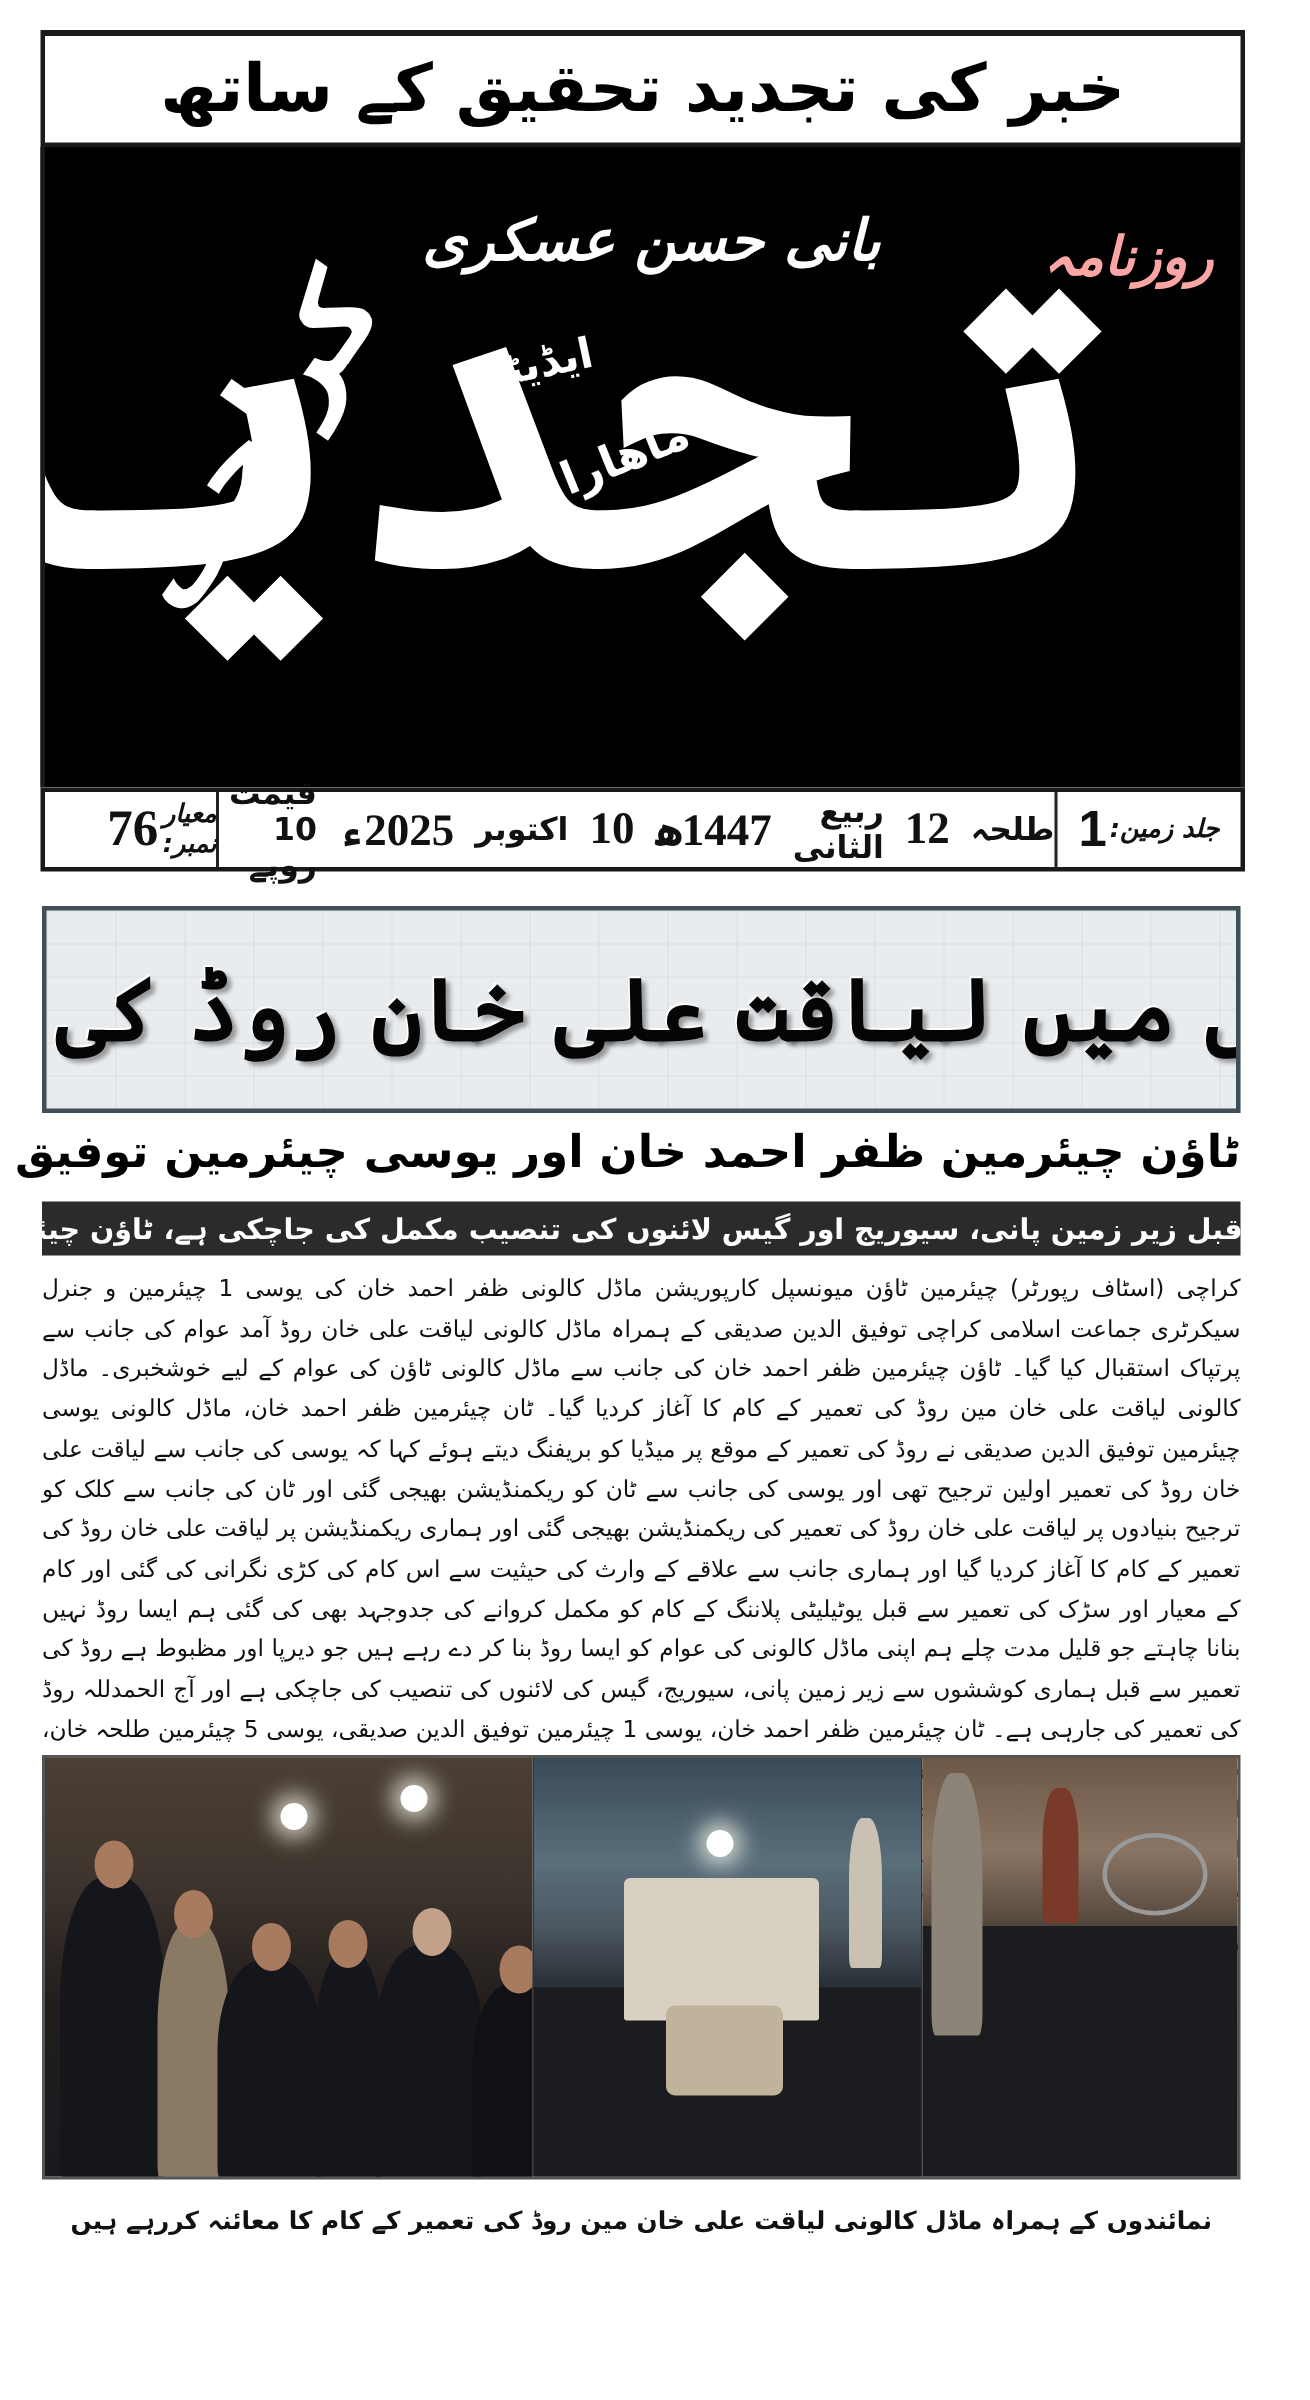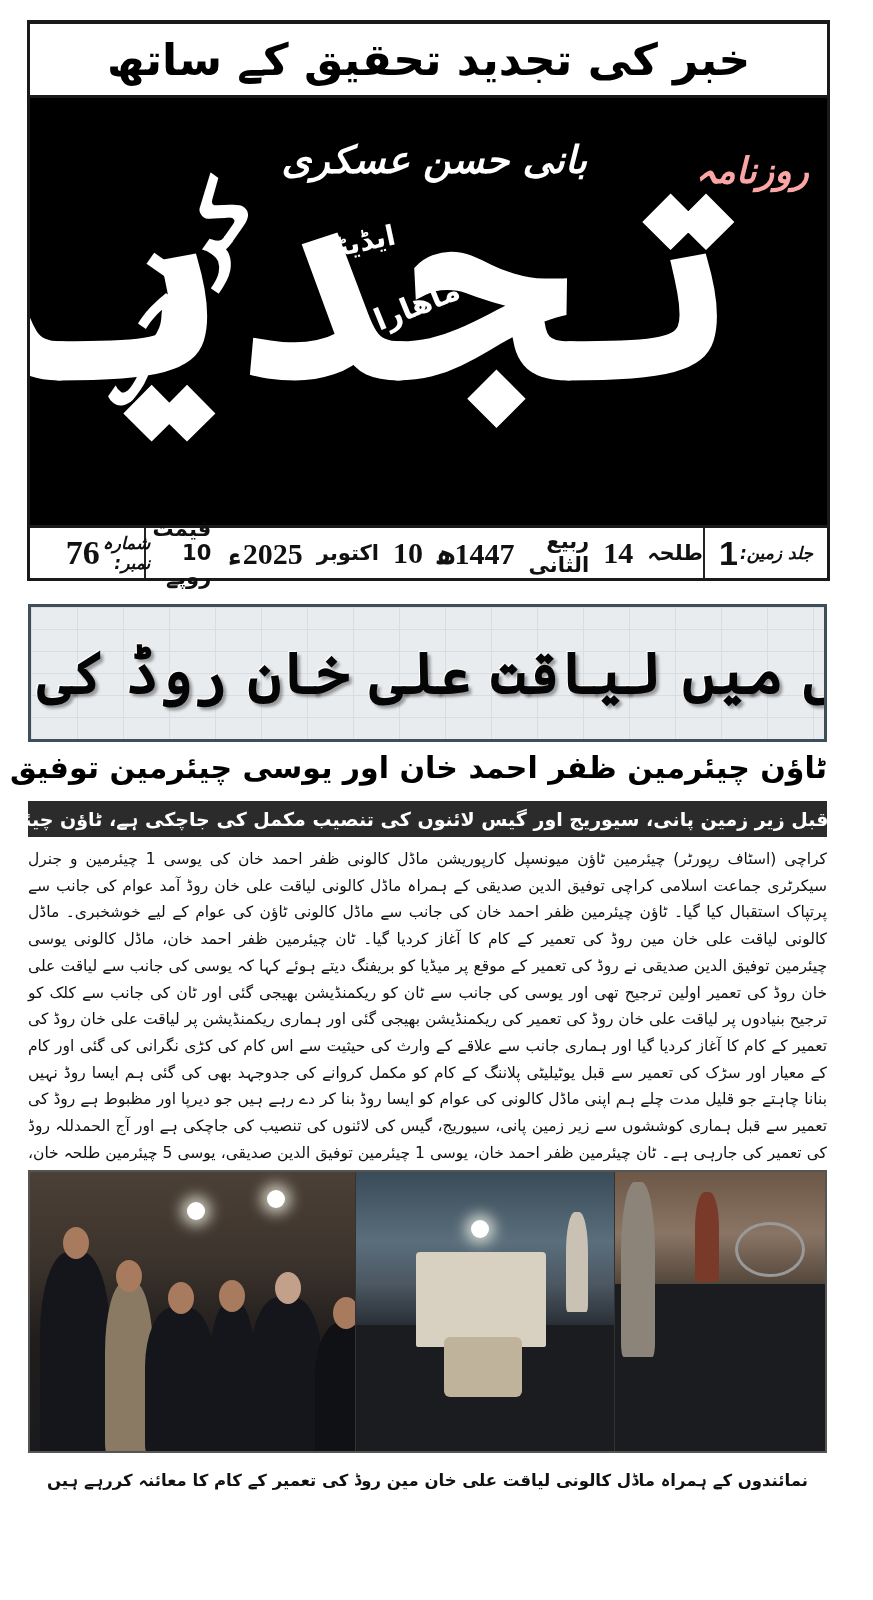--- a/index.html
+++ b/index.html
@@ -111,30 +111,30 @@
     <div class="mh-city">کراچی</div>
   </div>
 
   <div class="infobar">
     <div class="info-volume">
       <span class="lbl">جلد زمین:</span>
       <span class="num">1</span>
     </div>
     <div class="info-date">
       <span>طلحہ</span>
-      <span class="n">14</span>
+      <span class="n">12</span>
       <span>ربیع الثانی</span>
       <span class="n">1447ھ</span>
       <span class="n">10</span>
       <span>اکتوبر</span>
       <span class="n">2025ء</span>
       <span>قیمت 10 روپے</span>
     </div>
     <div class="info-issue">
-      <span class="lbl">شمارہ نمبر:</span>
+      <span class="lbl">معیار نمبر:</span>
       <span class="num">76</span>
     </div>
   </div>
 
   <div class="headline-box">
     <h1>ماڈل کالونی میں لیاقت علی خان روڈ کی تعمیر شروع</h1>
   </div>
 
   <div class="subheadline">ٹاؤن چیئرمین ظفر احمد خان اور یوسی چیئرمین توفیق الدین صدیقی نے روڈ تعمیر کا افتتاح کیا</div>
 

